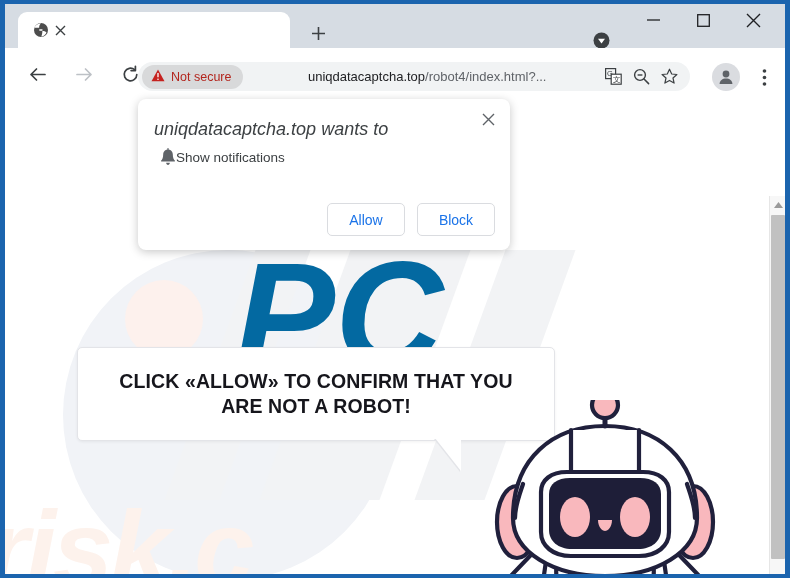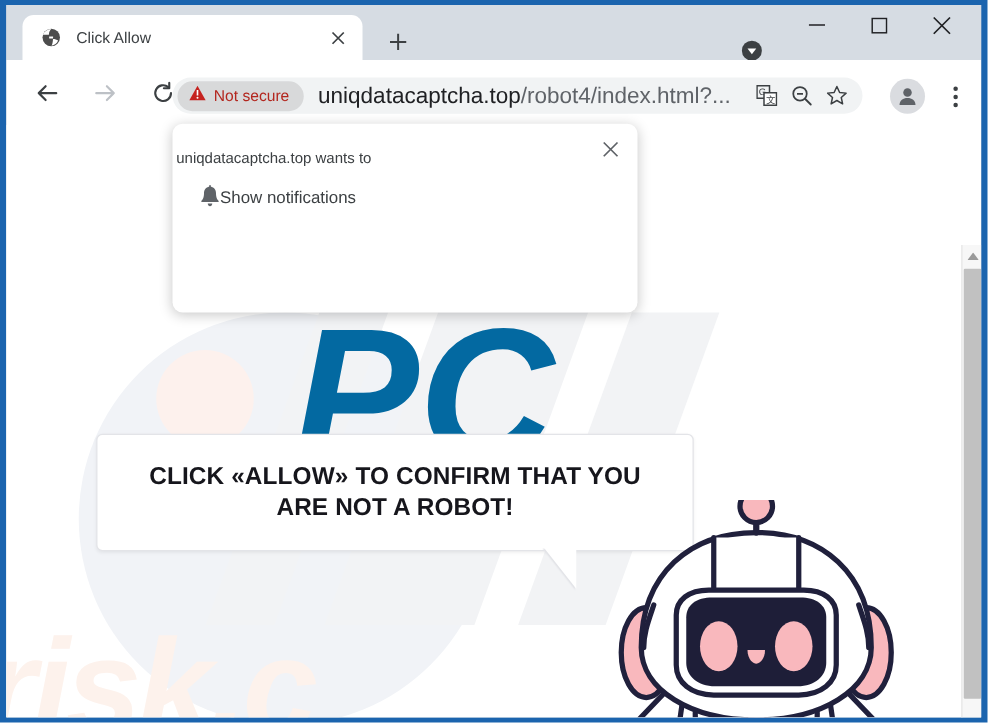--- a/index.html
+++ b/index.html
@@ -82,22 +82,22 @@
   }
   #notsecure{
     margin-left:4px;height:24px;padding:0 12px 0 9px;
     background:#d8d9da;border-radius:12px;
     display:flex;align-items:center;gap:6px;flex:0 0 auto;
   }
   #notsecure-label{
     font-size:12.5px;color:#b3261e;white-space:nowrap;
   }
   #url{
-    margin-left:11px;font-size:18px;color:#202124;
-    white-space:nowrap;overflow:hidden;flex:1 1 auto;
+    margin-left:11px;font-size:13px;color:#202124;
+    white-space:nowrap;overflow:hidden;flex:1 1 auto;text-align:center;
   }
   #url .dim{color:#5f6368;}
   .obicon{
     width:26px;height:26px;margin-right:2px;flex:0 0 auto;
     display:flex;align-items:center;justify-content:center;border-radius:50%;
   }
   #profile{
     position:absolute;left:707px;top:15px;width:28px;height:28px;
     border-radius:50%;background:#dadce0;
     display:flex;align-items:center;justify-content:center;
@@ -192,22 +192,22 @@
     position:absolute;left:133px;top:95px;width:372px;height:151px;
     background:#ffffff;border-radius:8px;
     box-shadow:0 2px 10px rgba(0,0,0,.22);
     z-index:50;
   }
   #perm-close{
     position:absolute;right:9px;top:7px;width:26px;height:26px;
     display:flex;align-items:center;justify-content:center;border-radius:50%;
   }
   #perm-title{
-    position:absolute;left:3px;top:20px;
-    font-size:12px;color:#3c4043;
+    position:absolute;left:16px;top:20px;
+    font-size:18px;color:#3c4043;font-style:italic;
   }
   #perm-row{
     position:absolute;left:21px;top:48px;
     display:flex;align-items:center;gap:0;
   }
   #perm-bell{width:17px;height:20px;display:flex;align-items:center;justify-content:center;}
   #perm-option{font-size:13.5px;color:#3c4043;}
   #perm-actions{
     position:absolute;right:15px;bottom:14px;
     display:flex;gap:12px;
@@ -228,21 +228,20 @@
 
     <div id="tab">
       <span id="tab-favicon">
         <svg width="16" height="16" viewBox="0 0 16 16">
           <circle cx="8" cy="8" r="7" fill="#4d4d4d"></circle>
           <path d="M8 1.2c-1.2 1.1-1.9 2.8-1.9 4.6H1.3C2 3.5 4.7 1.4 8 1.2z" fill="#fff"></path>
           <path d="M9.4 9.1c1.6 0 3 .5 4.1 1.3-.9 2.2-2.9 3.8-5.3 4.2 .7-1.3 1.1-3.1 1.2-5.5z" fill="#fff"></path>
           <path d="M6.3 7.2h3.2c0 .5-.1 1-.1 1.5H6.4c-.1-.5-.1-1-.1-1.5z" fill="#fff"></path>
         </svg>
       </span>
-      <span id="tab-title">Click Allow</span>
       <span id="tab-close">
         <svg width="11" height="11" viewBox="0 0 11 11">
           <path d="M1 1 L10 10 M10 1 L1 10" stroke="#3c4043" stroke-width="1.4" fill="none"></path>
         </svg>
       </span>
     </div>
 
     <div id="new-tab">
       <svg width="15" height="15" viewBox="0 0 15 15">
         <path d="M7.5 1 V14 M1 7.5 H14" stroke="#3c4043" stroke-width="1.6" fill="none"></path>
@@ -423,15 +422,19 @@
     <div id="perm-row">
       <span id="perm-bell">
         <svg width="16" height="18" viewBox="0 0 16 18">
           <path d="M8 1.4 C5.1 1.4 3.2 3.6 3.2 6.3 C3.2 10.2 2.1 11.6 1.2 12.5 C0.8 12.9 1.1 13.6 1.7 13.6 L14.3 13.6 C14.9 13.6 15.2 12.9 14.8 12.5 C13.9 11.6 12.8 10.2 12.8 6.3 C12.8 3.6 10.9 1.4 8 1.4 Z" fill="#5f6368"></path>
           <path d="M6.2 14.8 C6.2 16.1 7 17 8 17 C9 17 9.8 16.1 9.8 14.8 Z" fill="#5f6368"></path>
           <rect x="7.3" y="0" width="1.4" height="2" rx="0.7" fill="#5f6368"></rect>
         </svg>
       </span>
       <span id="perm-option">Show notifications</span>
     </div>
+    <div id="perm-actions">
+      <button class="perm-btn">Allow</button>
+      <button class="perm-btn">Block</button>
+    </div>
   </div>
 
 </div>
 
 </body></html>

